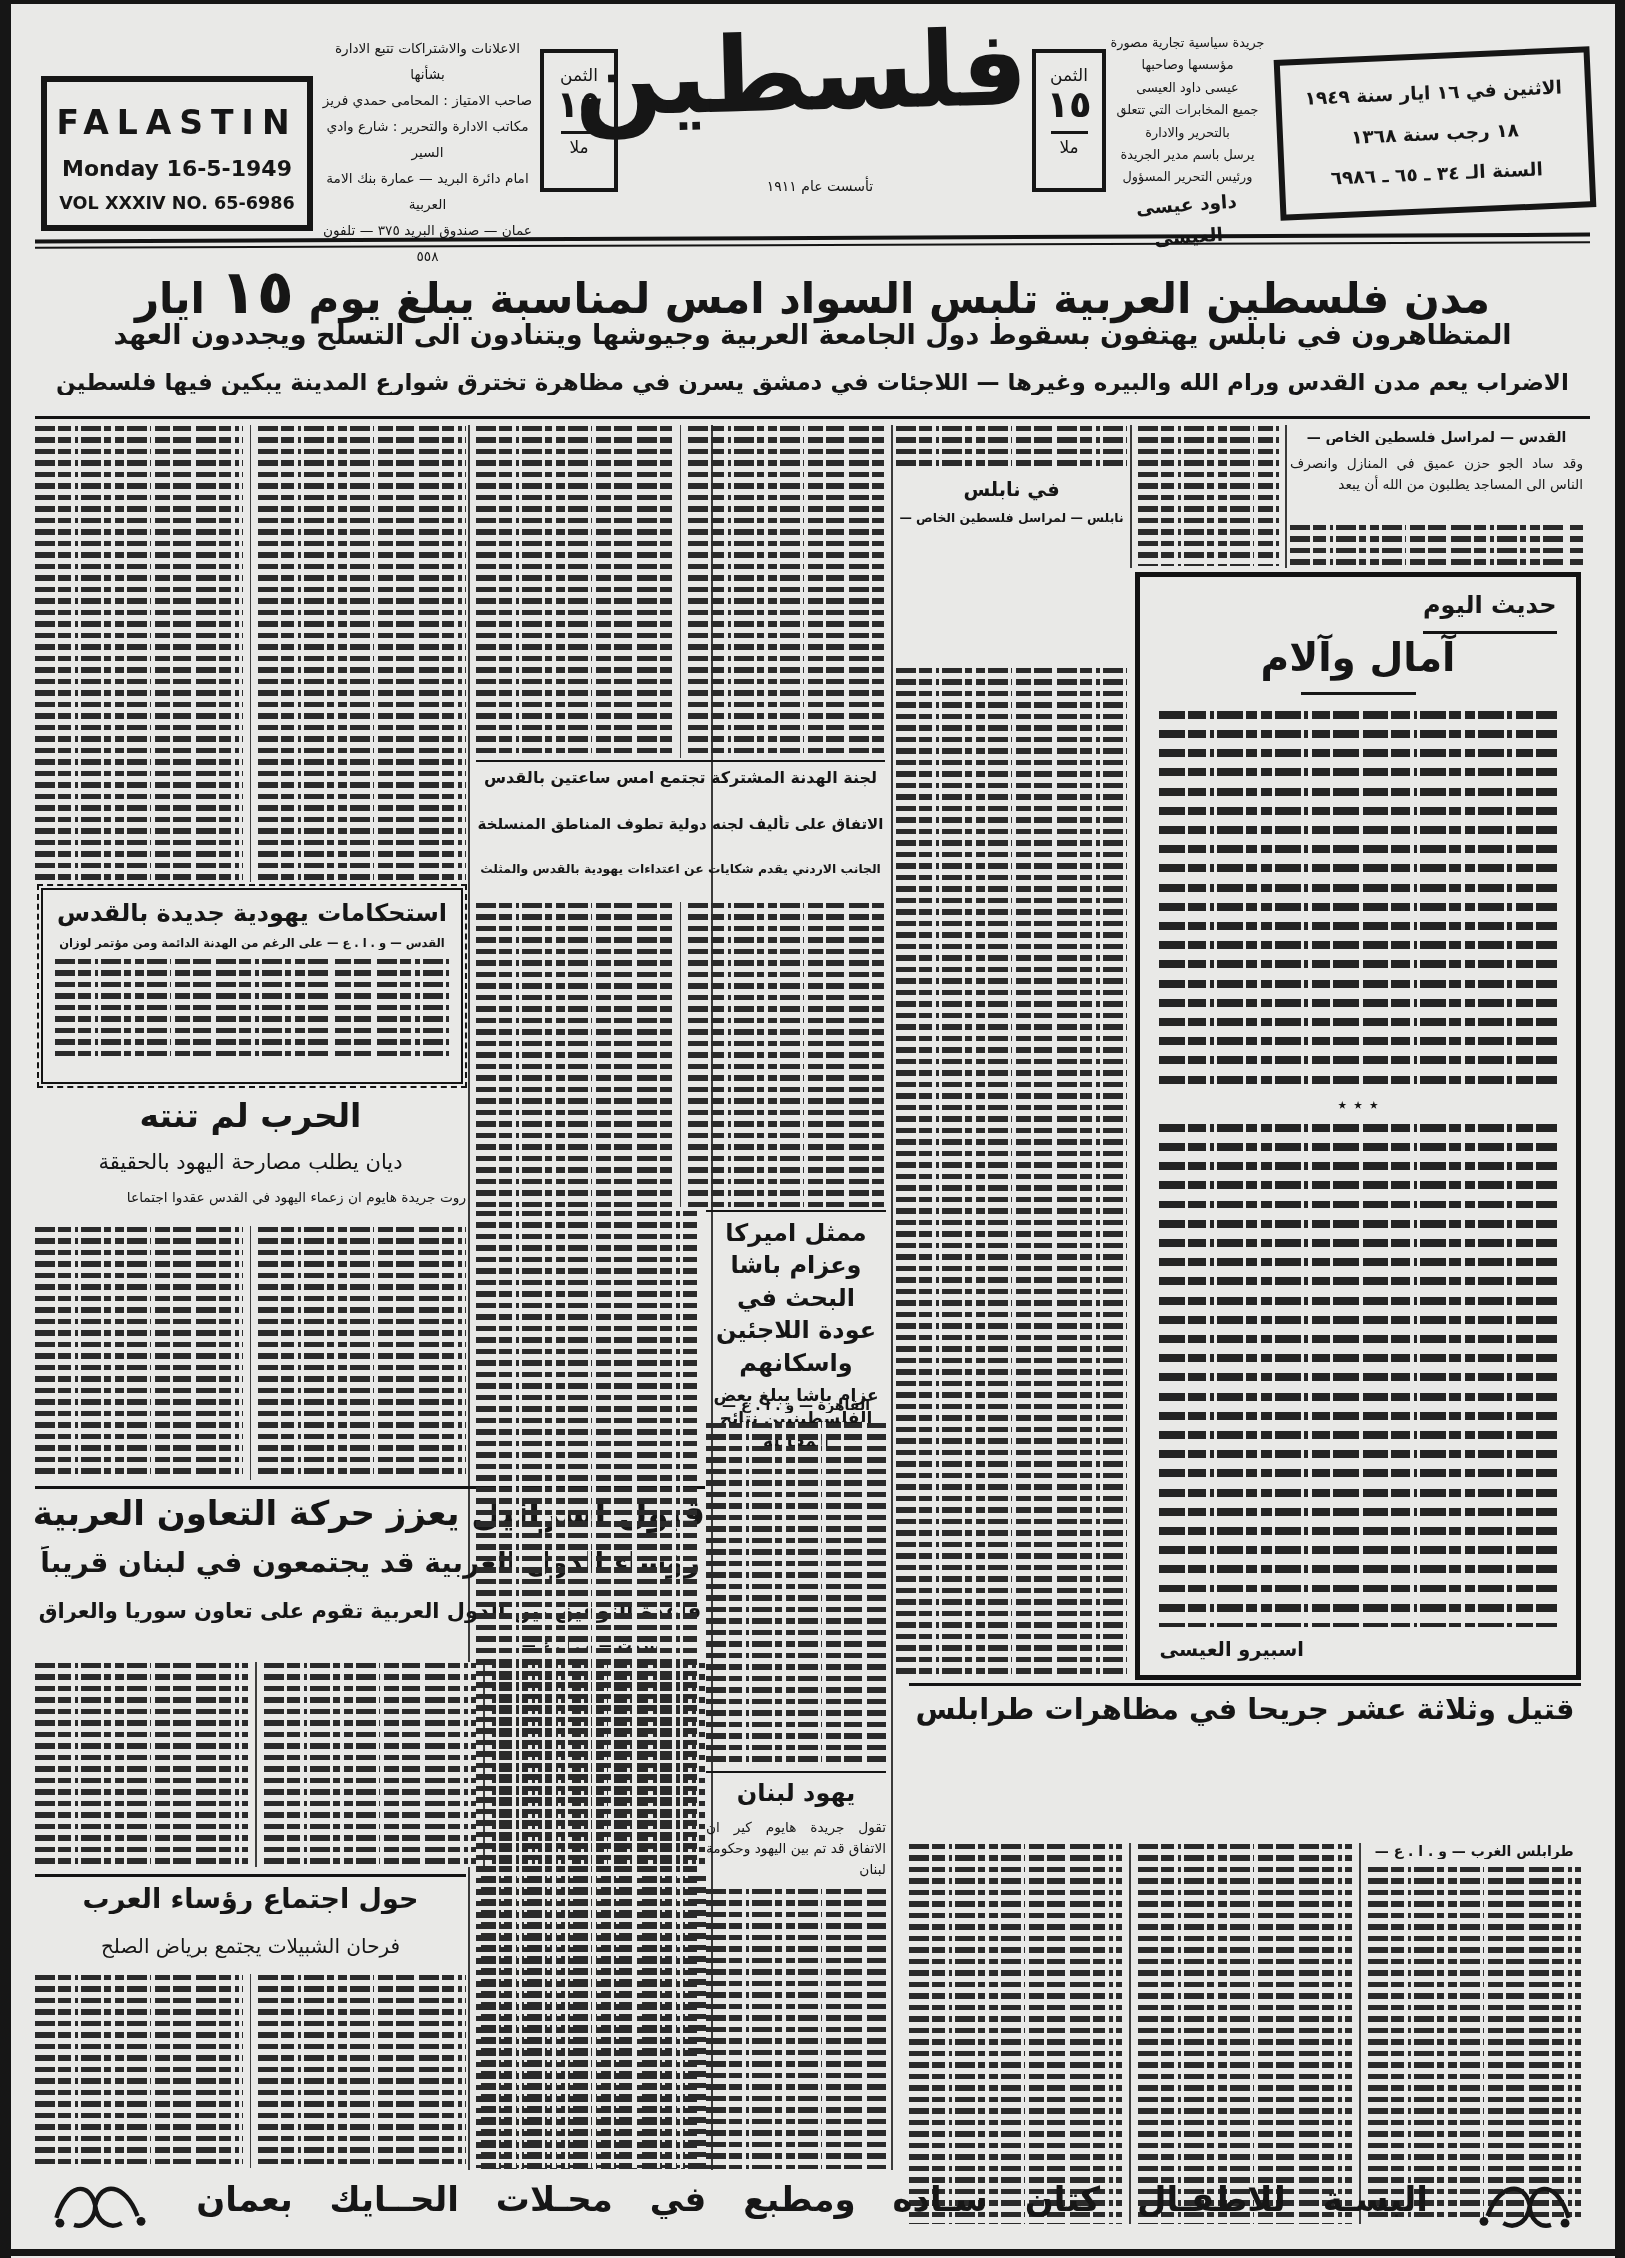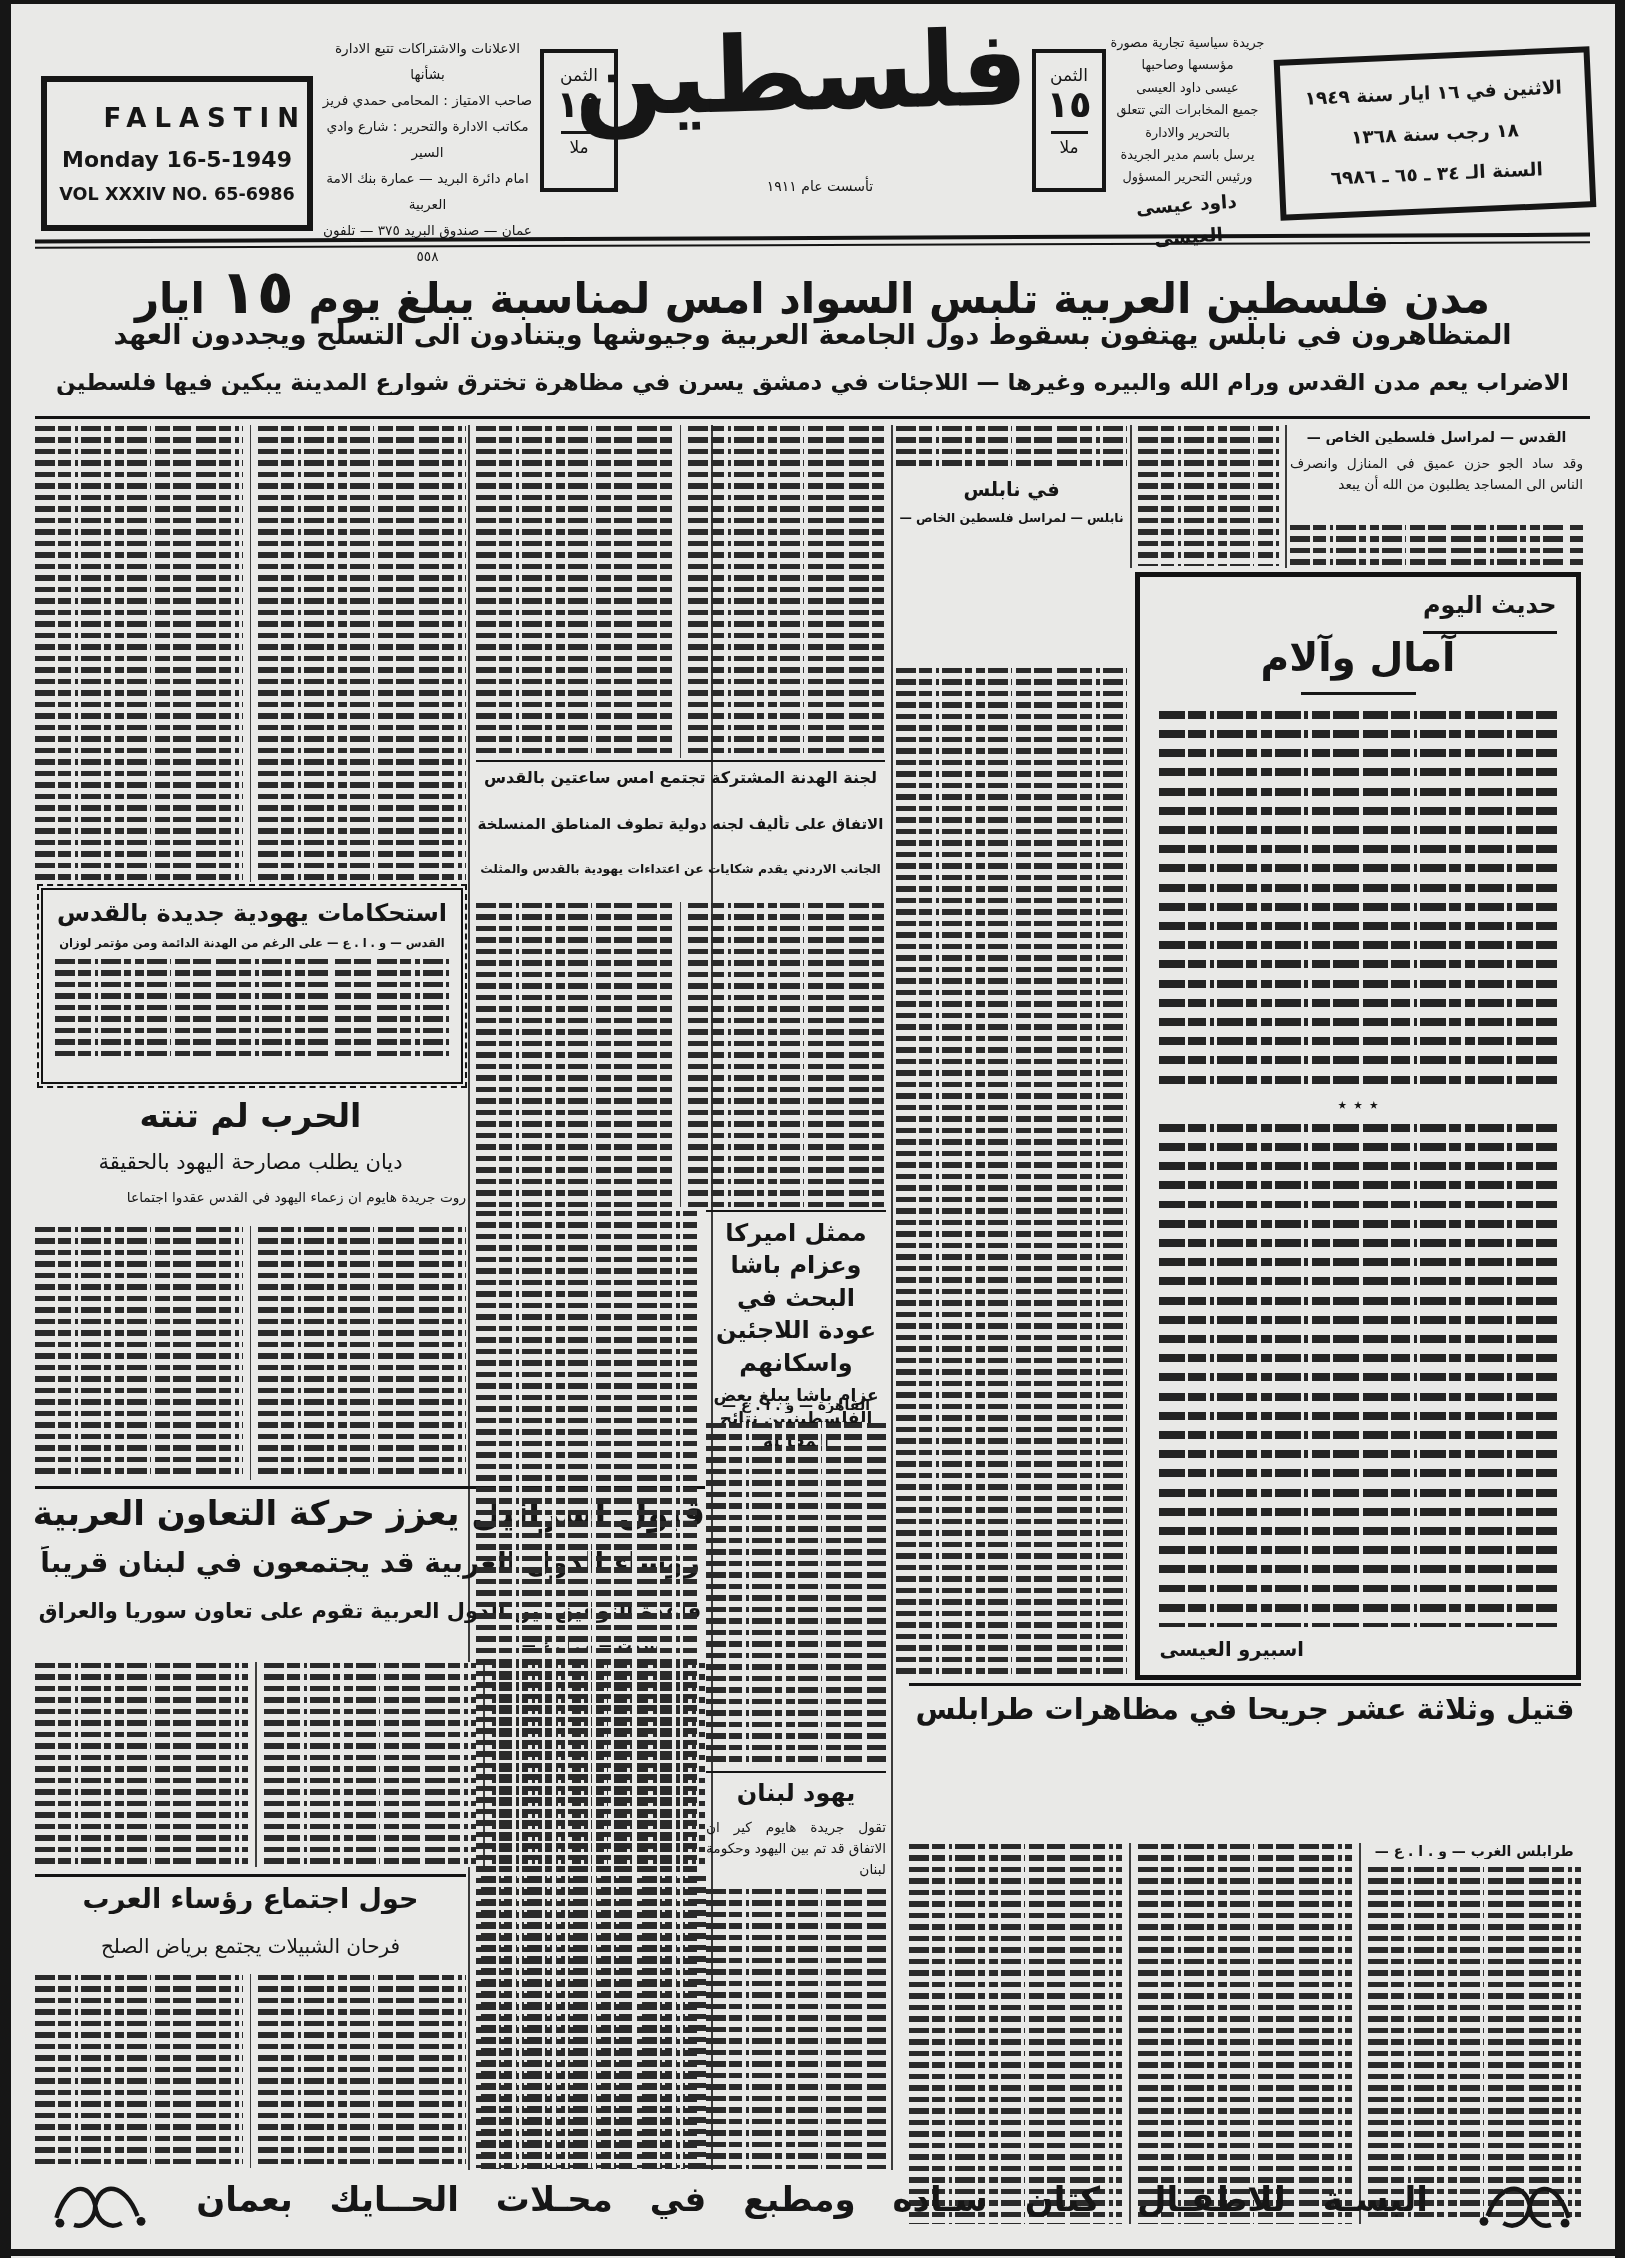--- a/index.html
+++ b/index.html
@@ -40,21 +40,21 @@
 <body>
 
 <div id="page">
 
   <div class="abs ink" style="left:0;top:0;width:10.6px;height:2258px;"></div>
   <div class="abs ink" style="left:1615px;top:0;width:10.6px;height:2258px;"></div>
   <div class="abs ink" style="left:0;top:0;width:1626px;height:4.4px;"></div>
   <div class="abs ink" style="left:0;top:2249px;width:1626px;height:7px;"></div>
 
   <div class="abs boxed c" style="left:41px;top:76px;width:272px;height:155px;padding-top:21px;">
-    <div class="b" style="font-size:26px;letter-spacing:8px;text-align:right;">FALASTIN</div>
+    <div class="b" style="font-size:33px;letter-spacing:8px;">FALASTIN</div>
     <div class="b" style="font-size:22px;margin-top:14px;text-align:center;">Monday 16-5-1949</div>
     <div class="b" style="font-size:17.6px;margin-top:11.5px;">VOL XXXIV NO. 65-6986</div>
   </div>
 
   <div class="abs rtl c" style="left:319px;top:35px;width:217px;height:199px;font-size:13.7px;line-height:1.9;">
     <div>الاعلانات والاشتراكات تتبع الادارة بشأنها</div>
     <div>صاحب الامتياز : المحامى حمدي فريز</div>
     <div>مكاتب الادارة والتحرير : شارع وادي السير</div>
     <div>امام دائرة البريد — عمارة بنك الامة العربية</div>
     <div>عمان — صندوق البريد ٣٧٥ — تلفون ٥٥٨</div>

